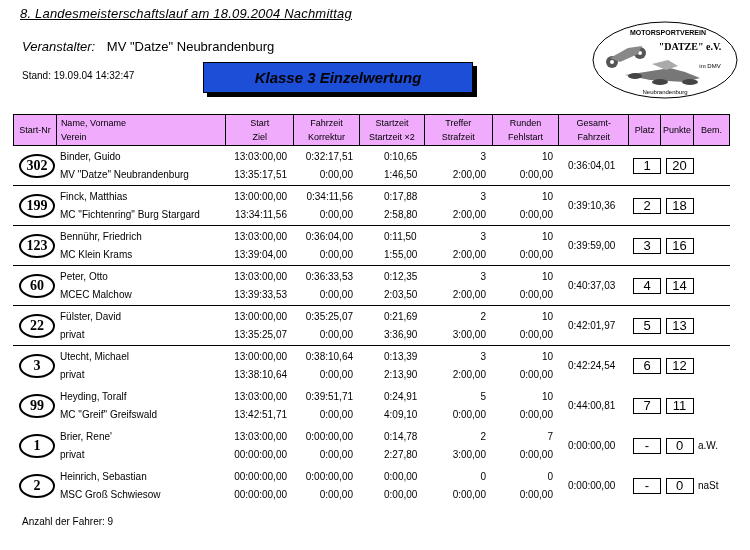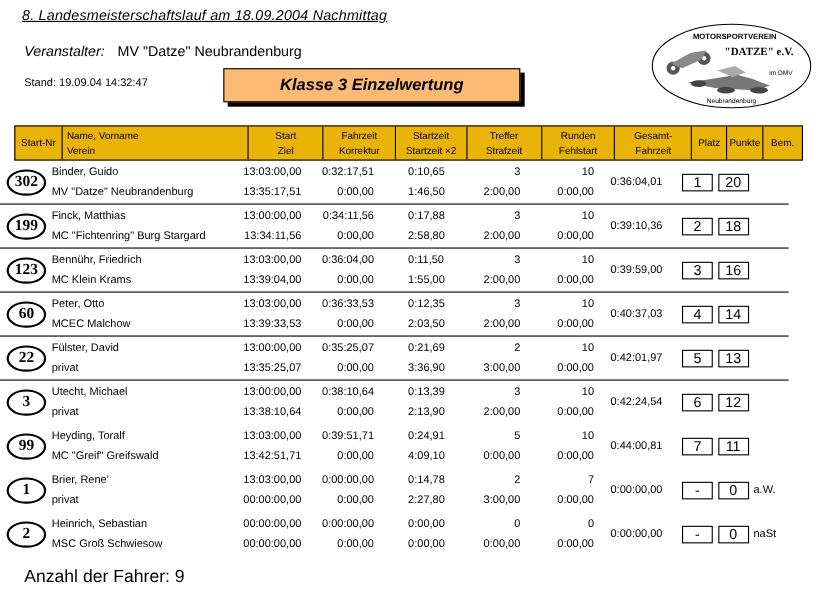--- a/index.html
+++ b/index.html
@@ -4,55 +4,55 @@
   <style>
     html, body { margin: 0; padding: 0; background: #ffffff; }
     body { width: 750px; height: 550px; position: relative; overflow: hidden;
            font-family: "Liberation Sans", sans-serif; color: #000; }
     .title { position: absolute; left: 20px; top: 6px; font-size: 13px; font-style: italic;
              text-decoration: underline; letter-spacing: 0.2px; white-space: nowrap; }
     .organizer { position: absolute; left: 22px; top: 39px; font-size: 13px; white-space: nowrap; }
     .organizer .lbl { margin-right: 8px; font-style: italic; }
     .stand { position: absolute; left: 22px; top: 70px; font-size: 10px; white-space: nowrap; }
     .classbox { position: absolute; left: 203px; top: 62px; width: 268px; height: 29px;
-                border: 1px solid #000; box-shadow: 4px 4px 0 #000; background: #fdba74;
+                border: 1px solid #000; box-shadow: 4px 4px 0 #000; background: #1d4ed8;
                 display: flex; align-items: center; justify-content: center;
                 font-size: 15px; font-weight: bold; font-style: italic; }
     .logo { position: absolute; left: 590px; top: 20px; width: 150px; height: 80px; }
 
     .thead { position: absolute; left: 13px; top: 114px; width: 717px; height: 32px;
-             border: 1px solid #000; display: flex; box-sizing: border-box; background: #eab308; }
+             border: 1px solid #000; display: flex; box-sizing: border-box; background: #f0abfc; }
     .th { border-right: 1px solid #000; box-sizing: border-box; font-size: 9px;
           display: flex; flex-direction: column; justify-content: center; align-items: center;
           line-height: 14px; text-align: center; }
     .th:last-child { border-right: none; }
     .th.left { align-items: flex-start; padding-left: 4px; }
 
     .c0 { width: 43px; } .c1 { width: 170px; } .c2 { width: 68px; } .c3 { width: 66px; }
     .c4 { width: 65px; } .c5 { width: 68px; } .c6 { width: 67px; } .c7 { width: 70px; }
     .c8 { width: 32px; } .c9 { width: 33px; } .c10 { width: 35px; }
 
-    .rows { position: absolute; left: 0; top: 146px; width: 717px; }
+    .rows { position: absolute; left: 13px; top: 146px; width: 717px; }
     .row { position: relative; height: 40px; display: flex; box-sizing: border-box; }
     .row.sep { border-bottom: 1.5px solid #000; }
     .cell { box-sizing: border-box; font-size: 10px; display: flex; flex-direction: column;
             justify-content: center; line-height: 18px; white-space: nowrap; }
     .cell.right { align-items: flex-end; padding-right: 7px; text-align: center; }
     .cell.center { align-items: center; }
     .cell.left { align-items: flex-start; padding-left: 4px; text-align: right; }
     .startnr { width: 36px; height: 24px; border: 2px solid #000; border-radius: 50%;
                display: flex; align-items: center; justify-content: center;
                font-family: "Liberation Serif", serif; font-weight: bold; font-size: 14px;
                box-sizing: border-box; margin-left: 5px; }
     .gesamt { font-size: 10px; padding-left: 8px; align-items: flex-start; }
     .box { border: 1px solid #000; width: 28px; height: 16px; display: flex; align-items: center;
            justify-content: center; font-size: 13px; box-sizing: border-box; margin-left: 2px; }
     .bem { font-size: 10px; padding-left: 3px; align-items: flex-start; }
 
-    .footer { position: absolute; left: 22px; top: 516px; font-size: 16px; white-space: nowrap; }
+    .footer { position: absolute; left: 22px; top: 516px; font-size: 10px; white-space: nowrap; }
   </style>
 </head>
 <body>
 
 <div class="title">8. Landesmeisterschaftslauf am 18.09.2004 Nachmittag</div>
 <div class="organizer">
   <span class="lbl">Veranstalter:</span>
   <span>MV "Datze" Neubrandenburg</span>
 </div>
 <div class="stand">Stand: 19.09.04 14:32:47</div>

